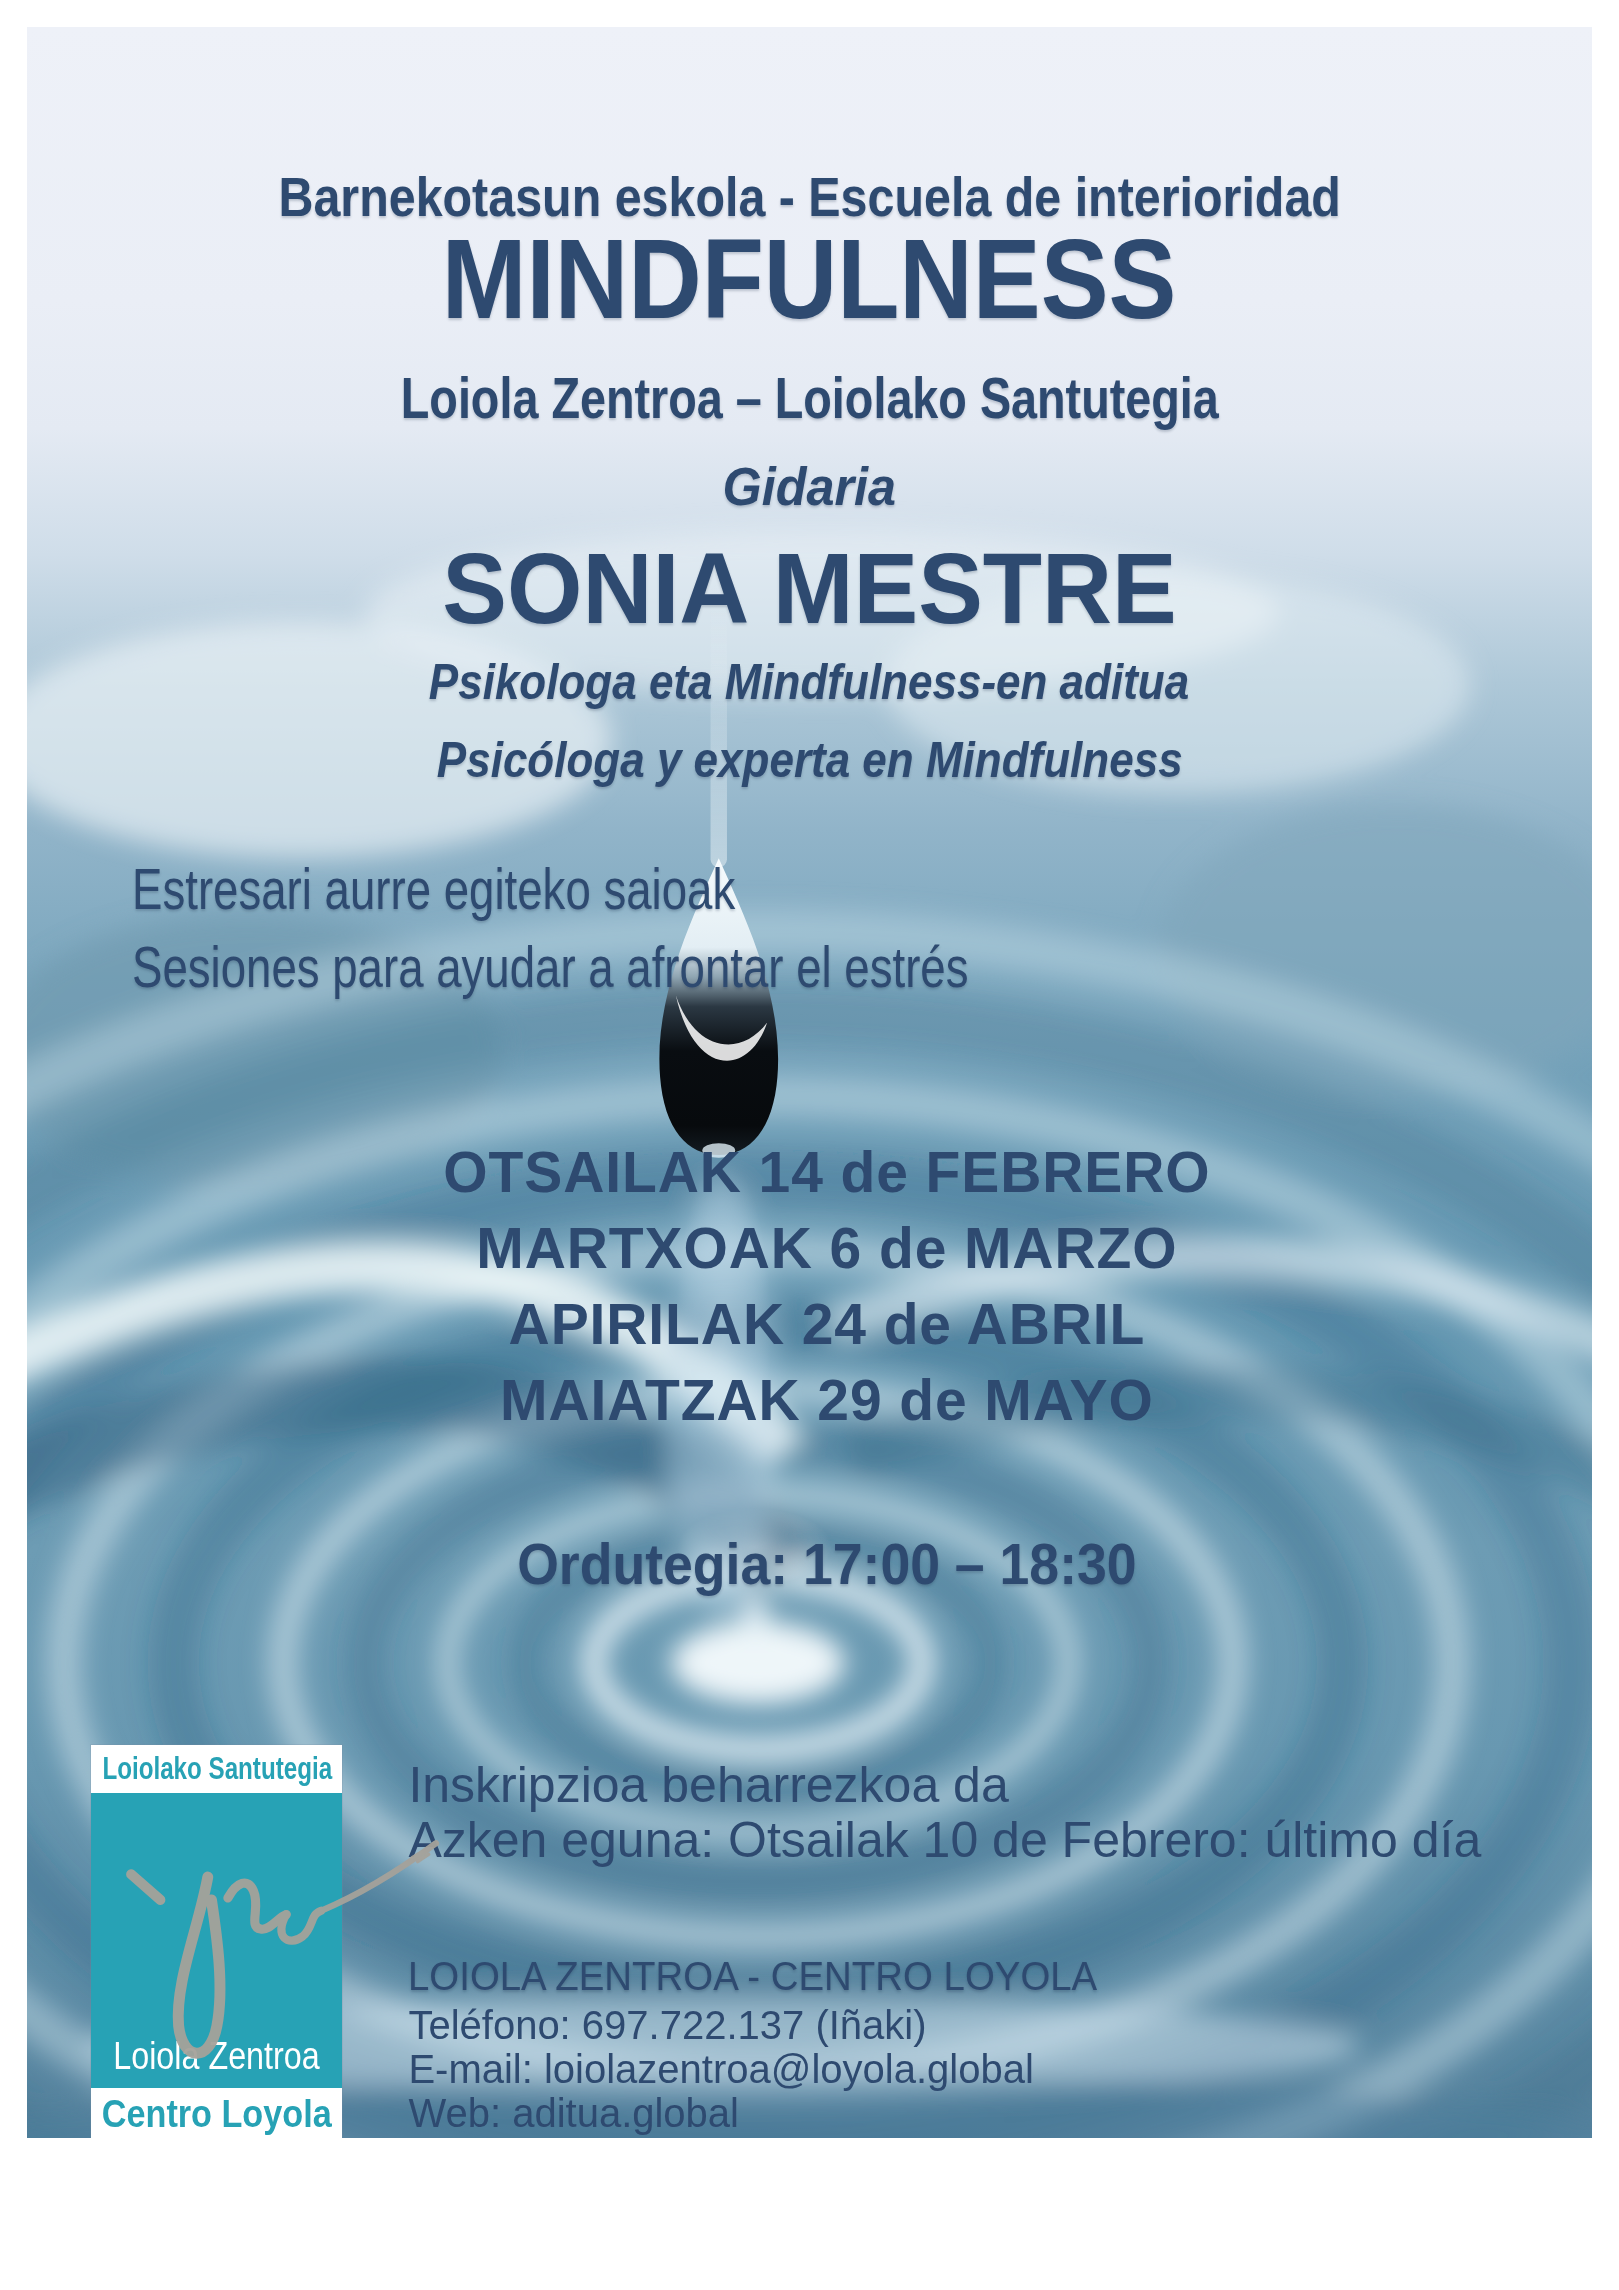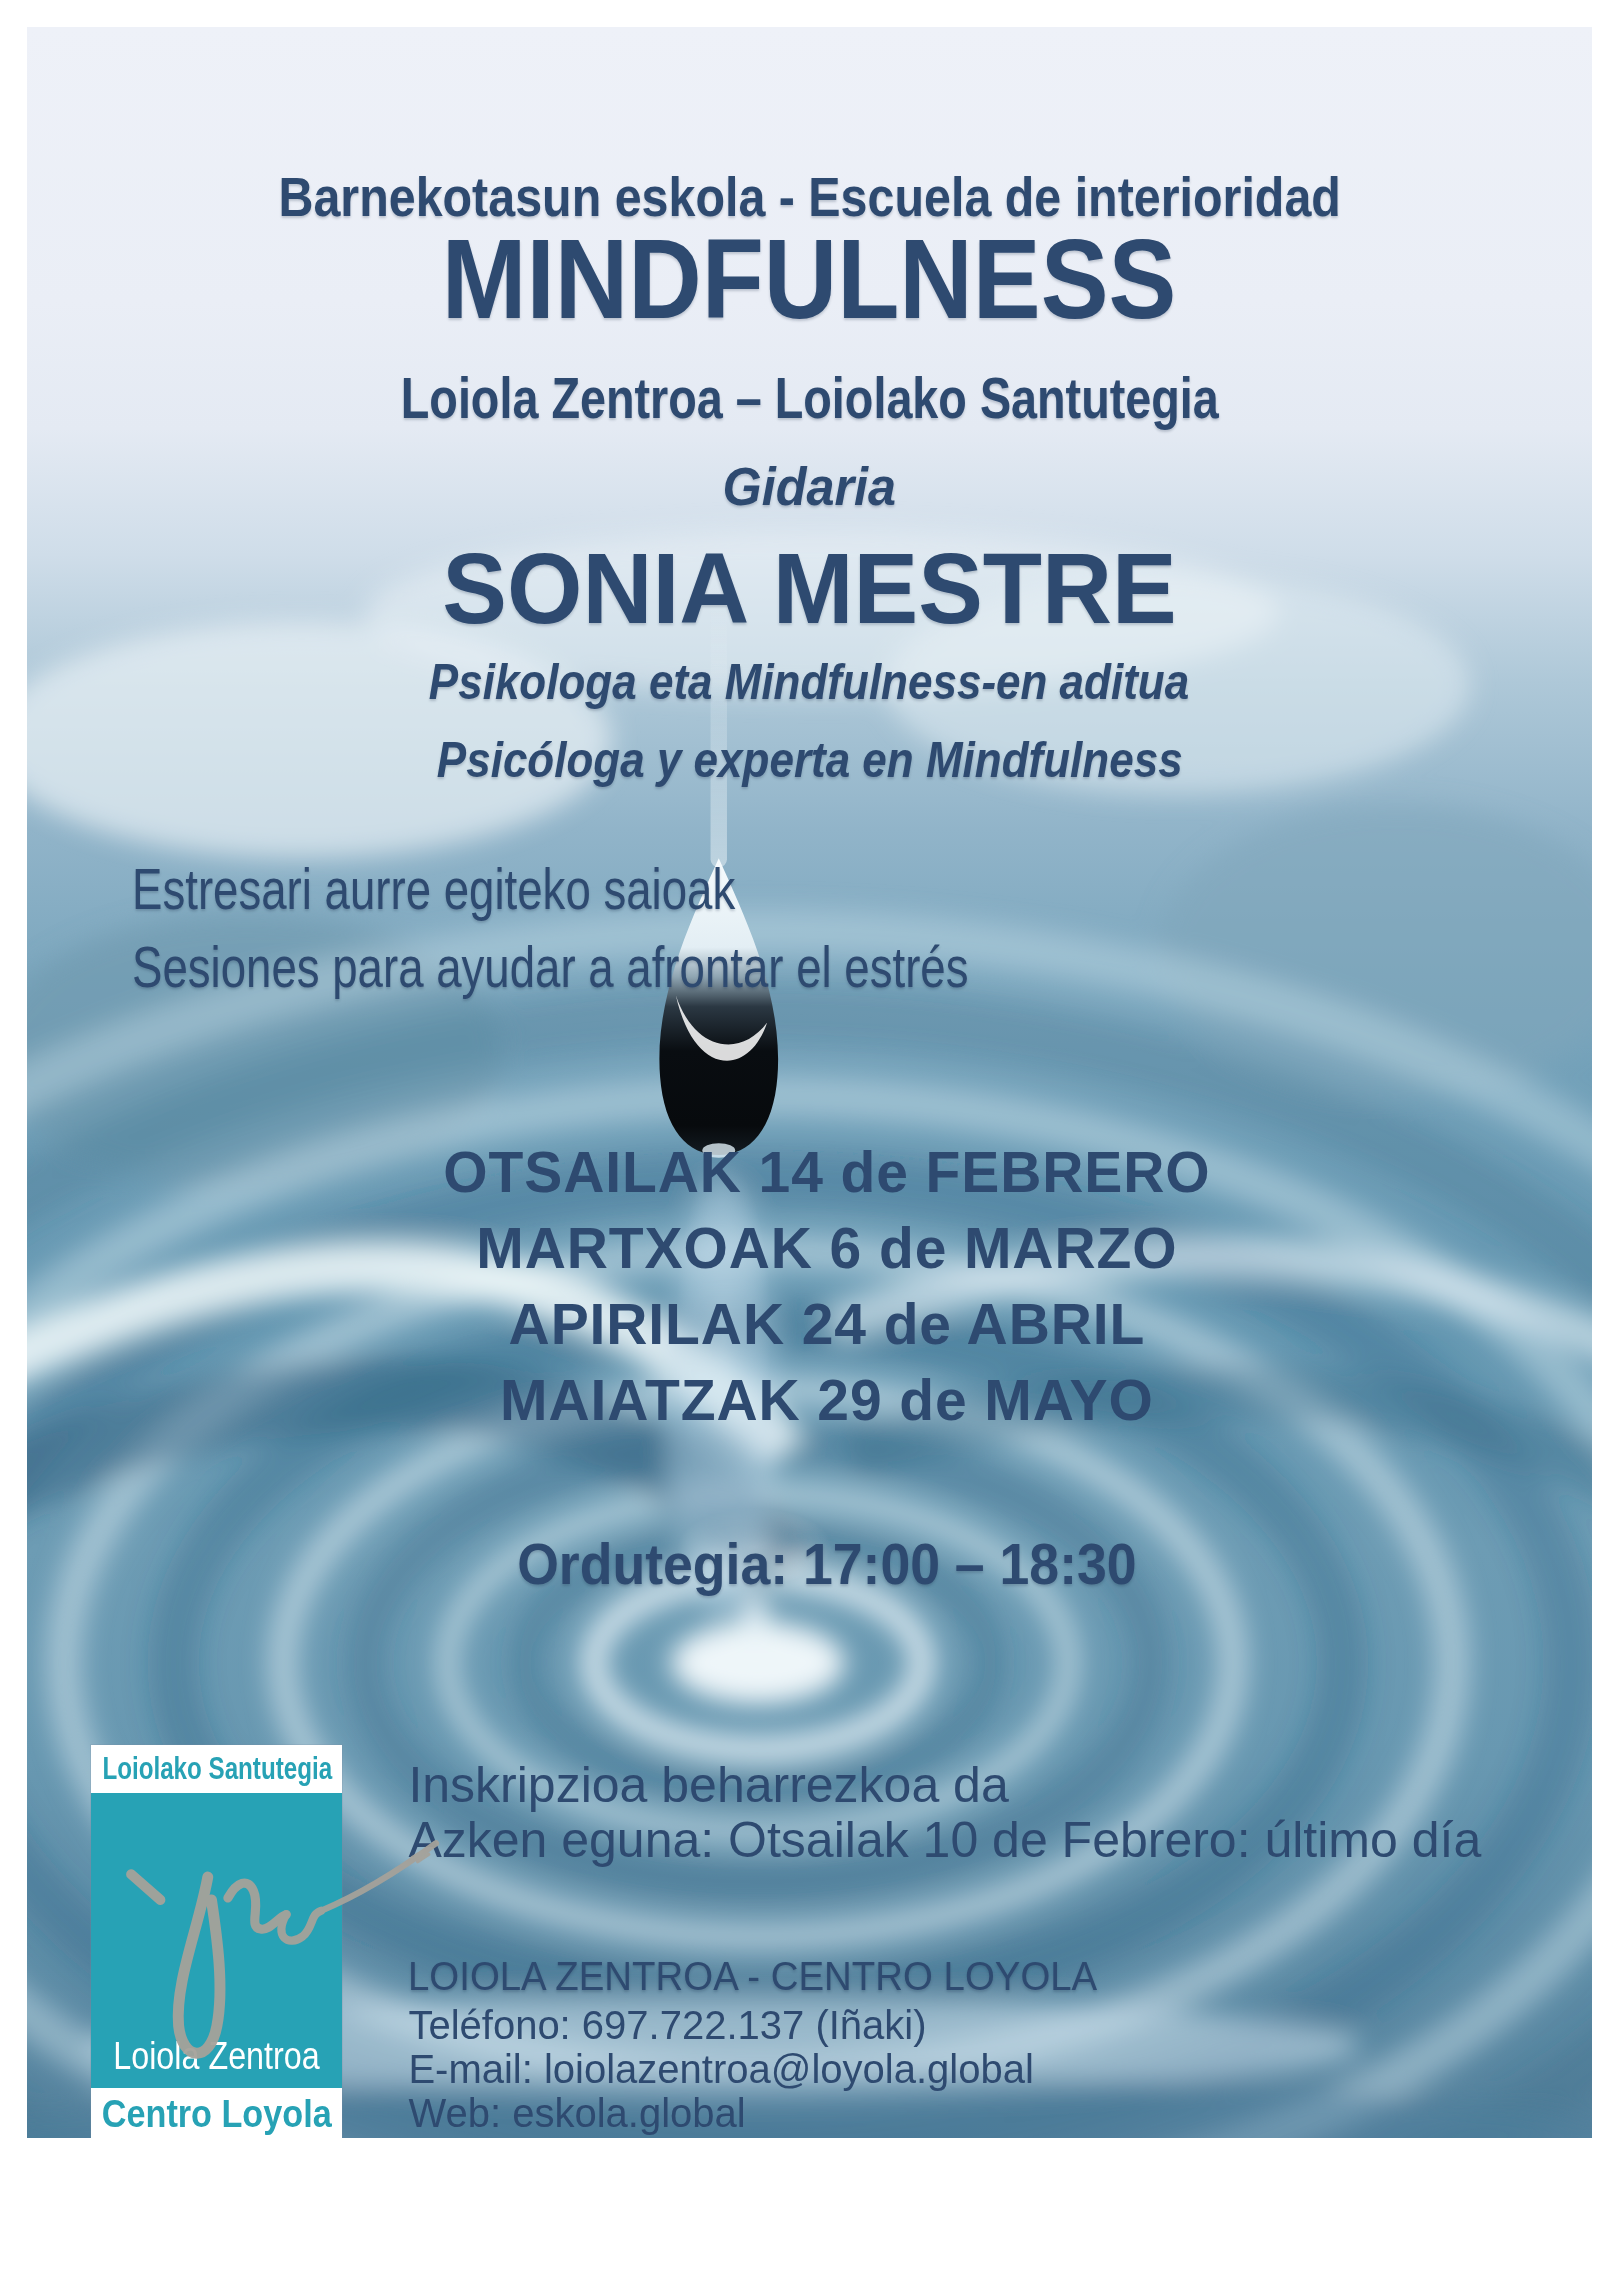--- a/index.html
+++ b/index.html
@@ -164,21 +164,21 @@
       <div><span>Inskripzioa beharrezkoa da</span></div>
       <div><span>Azken eguna: Otsailak 10 de Febrero: último día</span></div>
     </div>
 
     <div class="lblock" style="left:381px;top:1929px;font-size:40px;--sx:.96;">
       <span>LOIOLA ZENTROA - CENTRO LOYOLA</span>
     </div>
     <div class="lblock multi" style="left:381px;top:1976px;font-size:40px;line-height:44px;--sx:.96;">
       <div><span>Teléfono: 697.722.137 (Iñaki)</span></div>
       <div><span>E-mail: loiolazentroa@loyola.global</span></div>
-      <div><span>Web: eskola.global</span></div>
+      <div><span>Web: aditua.global</span></div>
     </div>
 
     <div class="logo">
       <div class="logo-top">
         <span>Loiolako Santutegia</span>
       </div>
       <div class="logo-mid">
         <span class="logo-mid-label">Loiola Zentroa</span>
       </div>
       <div class="logo-bottom">

